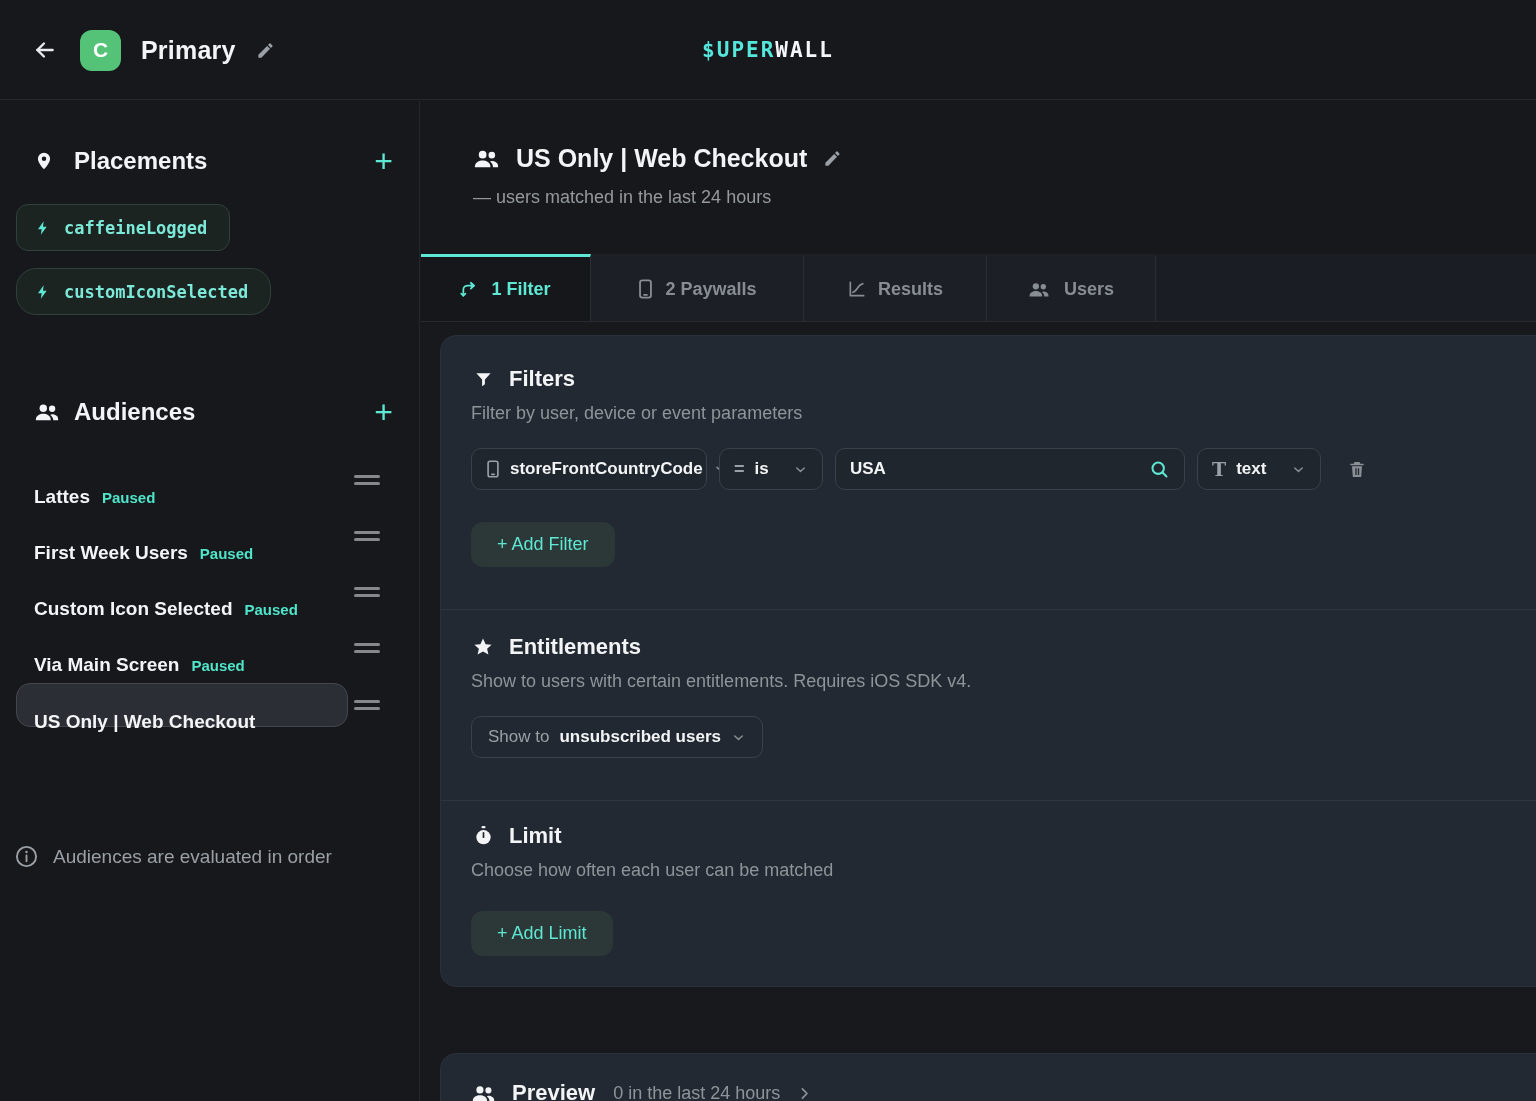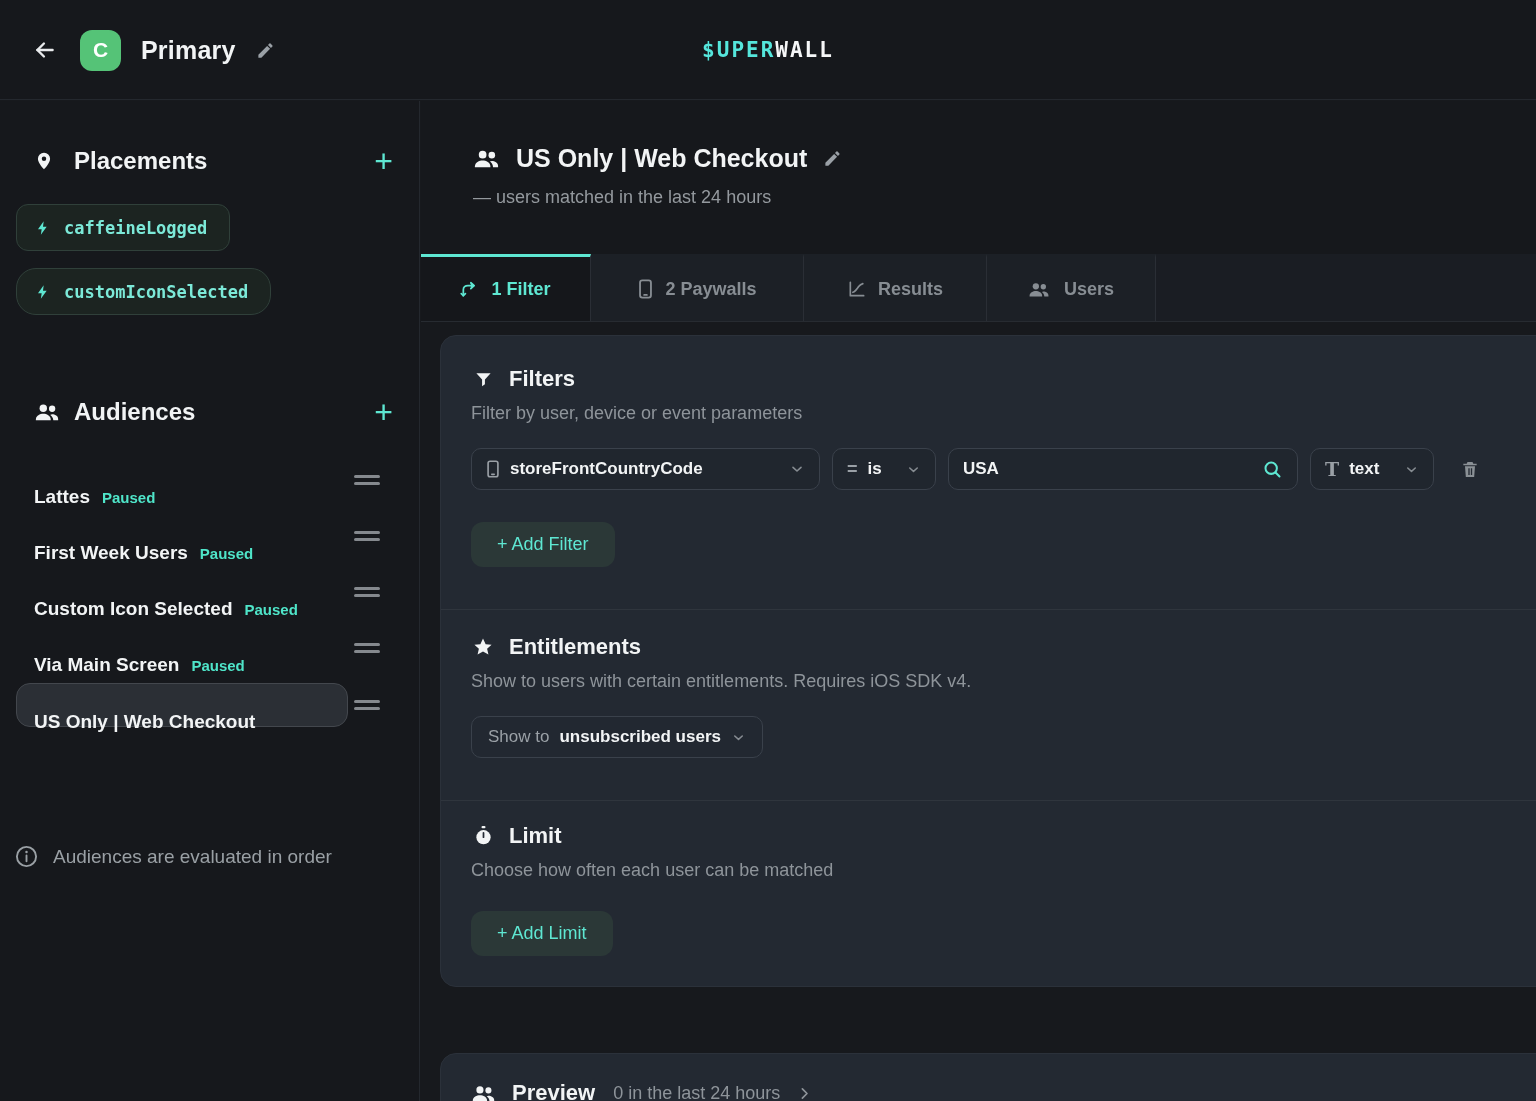--- a/index.html
+++ b/index.html
@@ -304,21 +304,21 @@
         <span class="sicon">
           <svg width="19" height="19" viewBox="0 0 24 24" fill="currentColor">
               <path d="M3 4h18l-7.2 8.1V18l-3.6 2.4v-8.3z"></path>
             </svg>
         </span>
         <span class="sec-title">Filters</span>
       </div>
       <div class="sec-sub">Filter by user, device or event parameters</div>
 
       <div class="controls-row">
-        <div class="ctrl" style="width:349px;">
+        <div class="ctrl" style="width:236px;">
           <span class="cicon">
             <svg width="14" height="18" viewBox="0 0 16 22" fill="none" stroke="currentColor" stroke-width="2">
                 <rect x="2" y="1.5" width="12" height="19" rx="2.5"></rect>
                 <path d="M6.5 17.5h3" stroke-linecap="round"></path>
               </svg>
           </span>
           <span class="clabel" style="flex:1;">storeFrontCountryCode</span>
           <span class="chev">
             <svg width="16" height="16" viewBox="0 0 24 24" fill="none" stroke="currentColor" stroke-width="2.4" stroke-linecap="round" stroke-linejoin="round">
                 <path d="M6 9.5 12 15l6-5.5"></path>

